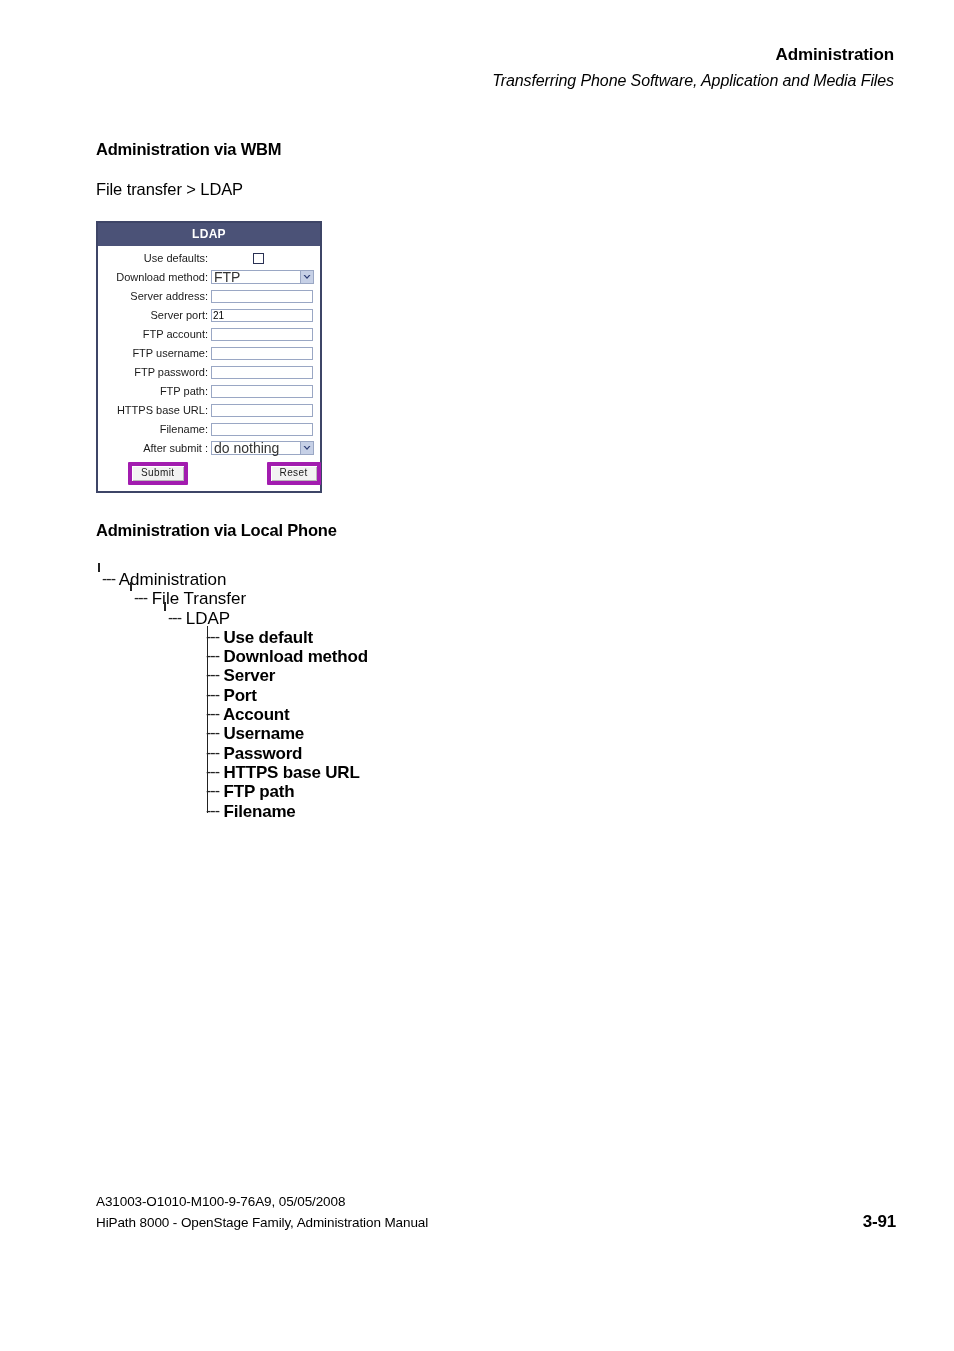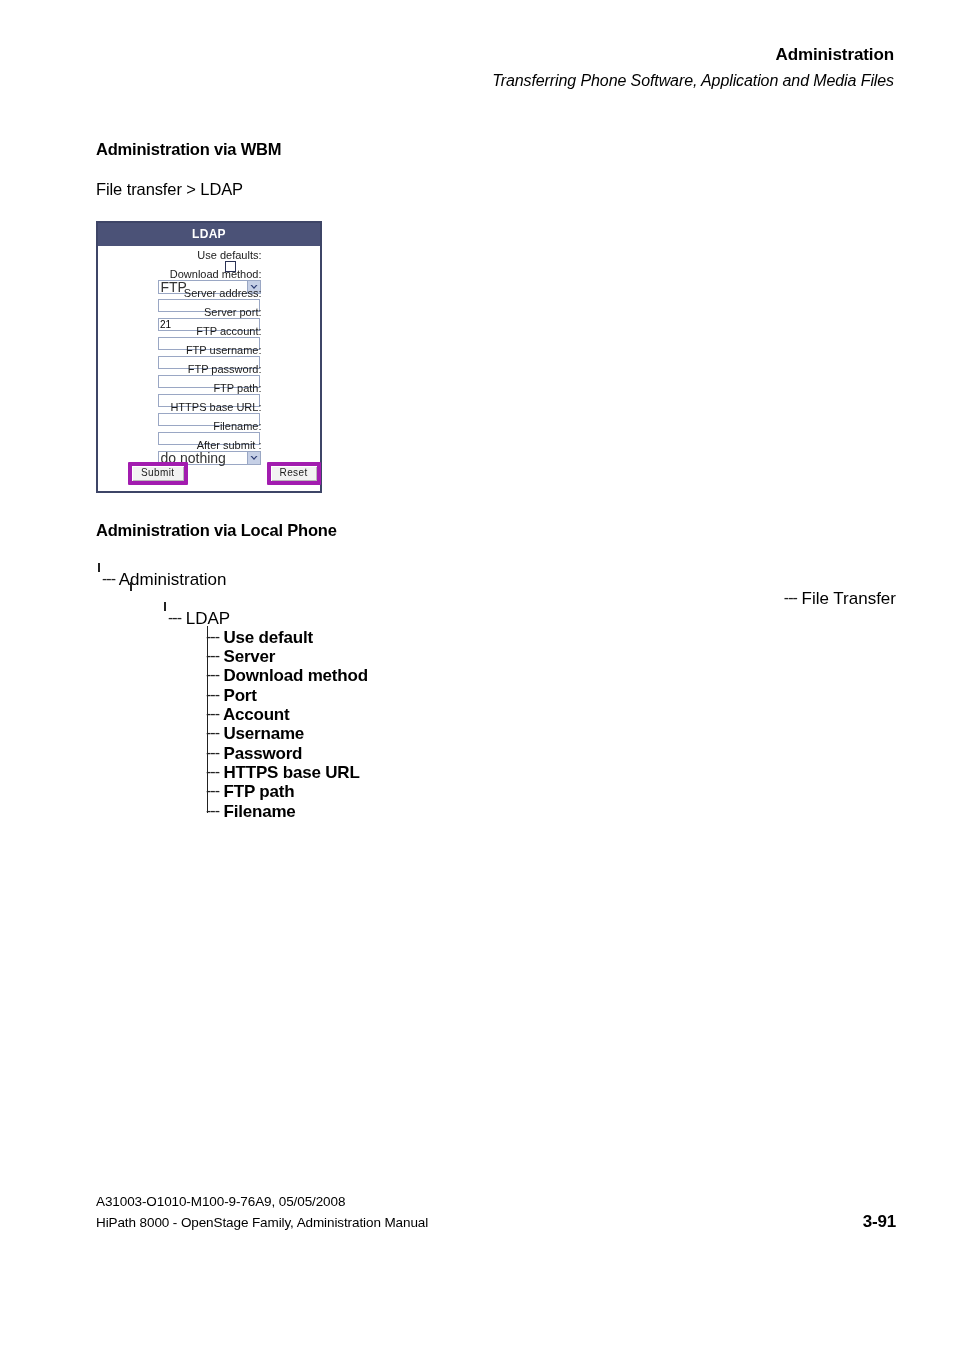--- a/index.html
+++ b/index.html
@@ -75,21 +75,20 @@
   }
   .ldap-body {
     padding: 3px 2px 4px 2px;
     background: #ffffff;
   }
   .frow {
     display: flex;
     align-items: center;
     height: 18px;
     margin-bottom: 1px;
-    flex-direction: column;
   }
   .flabel {
     width: 108px;
     text-align: right;
     padding-right: 3px;
     font-size: 11px;
     color: #1a1a1a;
     white-space: nowrap;
     line-height: 12px;
   }
@@ -182,21 +181,21 @@
     font-size: 16px;
     position: relative;
     top: -1px;
   }
   .tick {
     position: absolute;
     width: 1.6px;
     background: #222;
   }
   .lvl1 { margin-left: 6px; }
-  .lvl2 { margin-left: 38px; text-align: right; }
+  .lvl2 { margin-left: 38px; }
   .lvl3 { margin-left: 72px; }
   .leaf-wrap {
     margin-left: 110px;
     position: relative;
     padding-left: 0;
   }
   .leaf-rail {
     position: absolute;
     left: 0.5px;
     top: -2px;
@@ -375,25 +374,25 @@
 
     <div class="leaf-wrap">
       <span class="leaf-rail"></span>
 
       <div class="leaf">
         <span class="tdash">---</span>
         <span>Use default</span>
       </div>
       <div class="leaf">
         <span class="tdash">---</span>
+        <span>Download method</span>
+      </div>
+      <div class="leaf">
+        <span class="tdash">---</span>
         <span>Server</span>
-      </div>
-      <div class="leaf">
-        <span class="tdash">---</span>
-        <span>Download method</span>
       </div>
       <div class="leaf">
         <span class="tdash">---</span>
         <span>Port</span>
       </div>
       <div class="leaf">
         <span class="tdash">---</span>
         <span>Account</span>
       </div>
       <div class="leaf">

